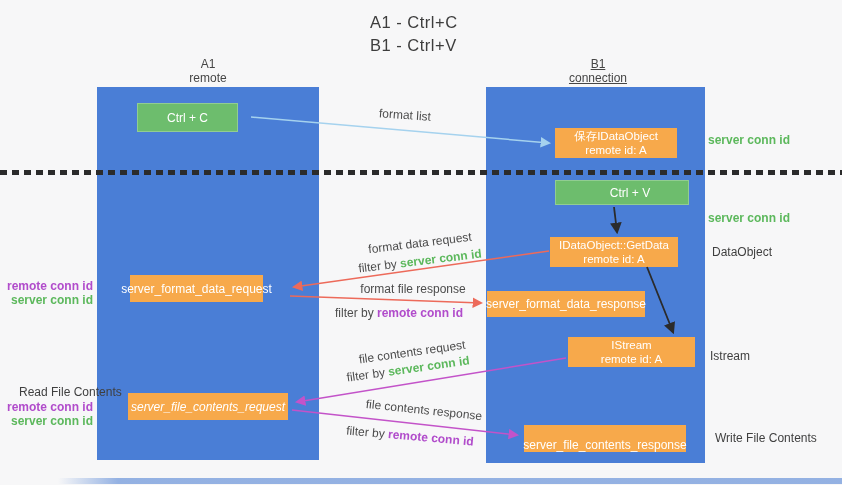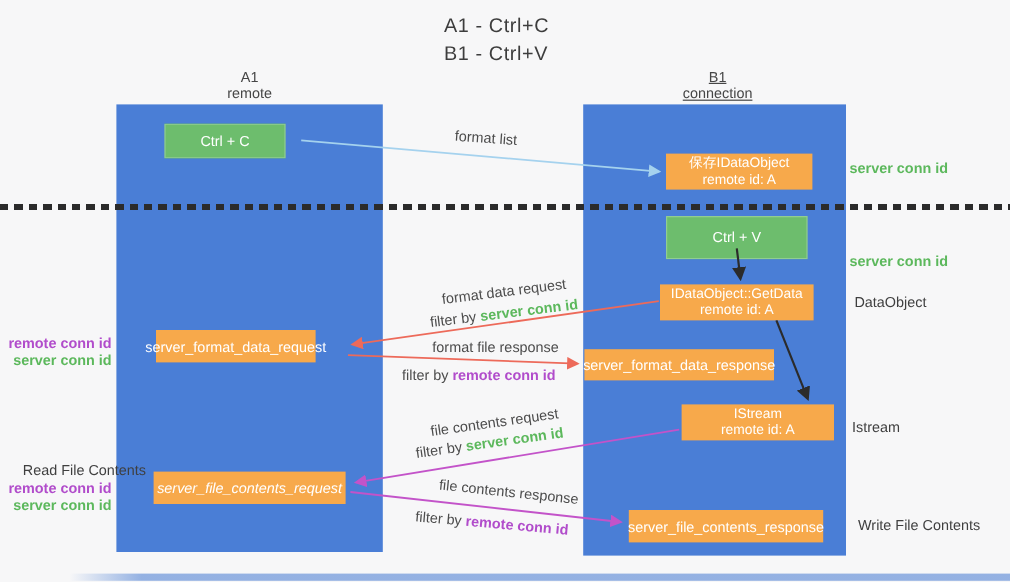--- a/index.html
+++ b/index.html
@@ -66,21 +66,21 @@
   </div>
 
   <div class="abs lane lane-a"></div>
   <div class="abs lane lane-b"></div>
 
   <div class="abs divider"></div>
 
   <div class="abs key-btn" style="left:137px;top:103px;width:101px;height:29px;">
     <span>Ctrl + C</span>
   </div>
-  <div class="abs key-btn" style="left:555px;top:180px;width:118px;height:36px;">
+  <div class="abs key-btn" style="left:555px;top:180px;width:118px;height:25px;padding-left:16px;">
     <span>Ctrl + V</span>
   </div>
 
   <div class="abs node" style="left:555px;top:128px;width:122px;height:30px;">
     <div>保存IDataObject</div>
     <div>remote id: A</div>
   </div>
 
   <div class="abs node" style="left:550px;top:237px;width:128px;height:30px;">
     <div>IDataObject::GetData</div>
@@ -97,21 +97,21 @@
 
   <div class="abs node" style="left:568px;top:337px;width:127px;height:30px;">
     <div>IStream</div>
     <div>remote id: A</div>
   </div>
 
   <div class="abs node single" style="left:128px;top:393px;width:160px;height:27px;font-style:italic;">
     <div>server_file_contents_request</div>
   </div>
 
-  <div class="abs node single" style="left:524px;top:425px;width:162px;height:27px;">
+  <div class="abs node single" style="left:524px;top:425px;width:162px;height:27px;justify-content:flex-end;">
     <div>server_file_contents_response</div>
   </div>
 
   <svg class="overlay" width="842" height="485" viewBox="0 0 842 485">
     <defs>
       <marker id="m-blue" viewBox="0 0 10 10" refX="8" refY="5" markerWidth="7" markerHeight="7" orient="auto">
         <path d="M0,0 L10,5 L0,10 z" fill="#a5d2ee"></path>
       </marker>
       <marker id="m-red" viewBox="0 0 10 10" refX="8" refY="5" markerWidth="7" markerHeight="7" orient="auto">
         <path d="M0,0 L10,5 L0,10 z" fill="#ed6a5a"></path>

